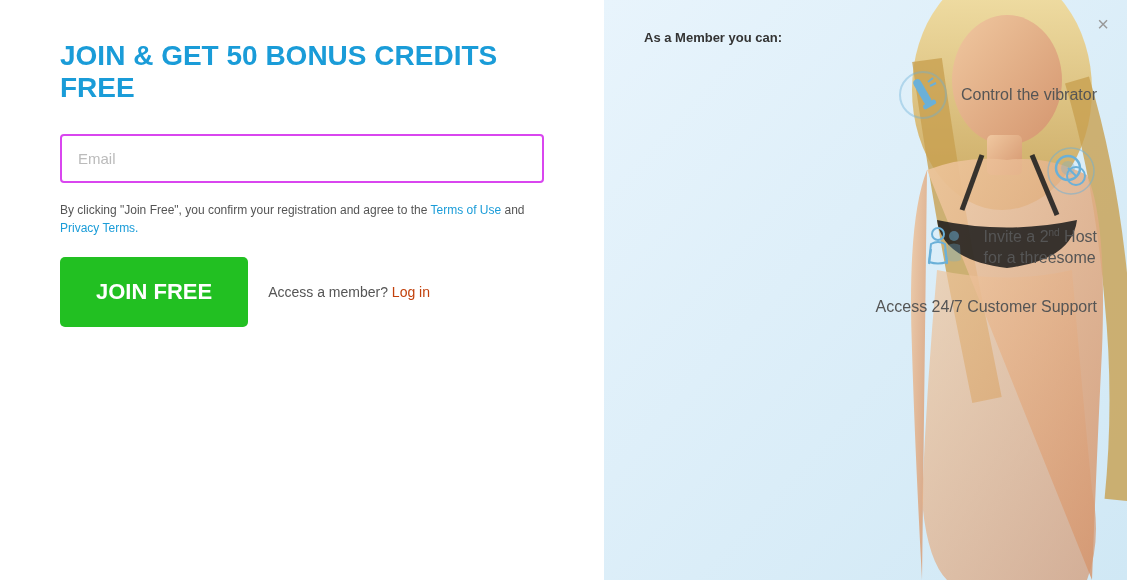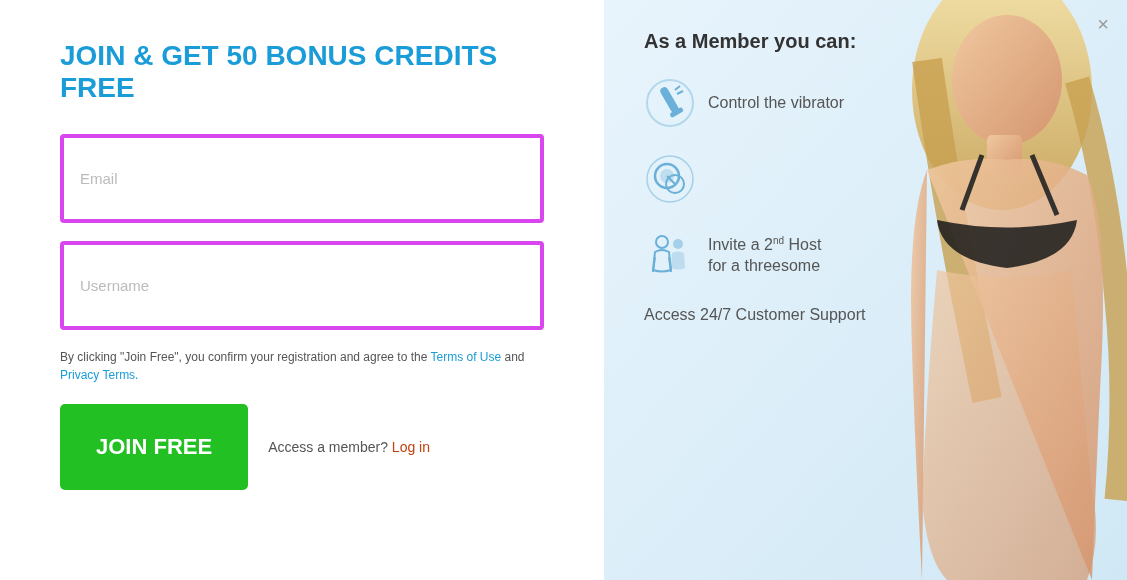--- a/index.html
+++ b/index.html
@@ -40,22 +40,22 @@
       font-weight: bold;
       color: #1a9cd8;
       margin-bottom: 30px;
       text-transform: uppercase;
     }
     .form-group {
       margin-bottom: 18px;
     }
     .form-group input {
       width: 100%;
-      padding: 32px 16px;
-      border: 4px solid #d946ef;
+      padding: 14px 16px;
+      border: 2px solid #d946ef;
       border-radius: 4px;
       font-size: 15px;
       color: #1d4ed8;
       outline: none;
     }
     .form-group input::placeholder {
       color: #bbb;
     }
     .terms-text {
       font-size: 12px;
@@ -71,21 +71,21 @@
     .join-row {
       display: flex;
       align-items: center;
       gap: 20px;
     }
     .join-btn {
       background: #22c022;
       color: #fff;
       font-size: 22px;
       font-weight: bold;
-      padding: 30px 36px;
+      padding: 22px 36px;
       border: none;
       border-radius: 5px;
       cursor: pointer;
       text-transform: uppercase;
     }
     .already-member {
       font-size: 14px;
       color: #555;
     }
     .already-member a {
@@ -120,30 +120,31 @@
 
     .benefits-panel {
       position: absolute;
       left: 0;
       top: 0;
       width: 100%;
       height: 100%;
       padding: 30px 30px 30px 40px;
     }
     .benefits-title {
-      font-size: 20px;
+      font-size: 13px;
       font-weight: bold;
       color: #333;
       margin-bottom: 24px;
     }
     .benefit-item {
       display: flex;
       align-items: center;
       margin-bottom: 24px;
       gap: 12px;
+      justify-content: flex-end;
     }
     .benefit-icon {
       width: 52px;
       height: 52px;
       flex-shrink: 0;
       display: flex;
       align-items: center;
       justify-content: center;
     }
     .benefit-icon svg {
@@ -163,23 +164,20 @@
 <body>
 
 <div class="modal">
   <button class="close-btn">×</button>
 
   <div class="left-panel">
     <div class="title">JOIN &amp; GET 50 BONUS CREDITS FREE</div>
 
     <div class="form-group">
       <input type="email" placeholder="Email" style="">
-    </div>
-    <div class="form-group">
-      <input type="text" placeholder="Username" style="">
     </div>
 
     <div class="terms-text">
       <span>By clicking "Join Free", you confirm your registration and agree to the</span>
       <a href="#">Terms of Use</a>
       <span>and</span>
       <a href="#">Privacy Terms.</a>
     </div>
 
     <div class="join-row">

